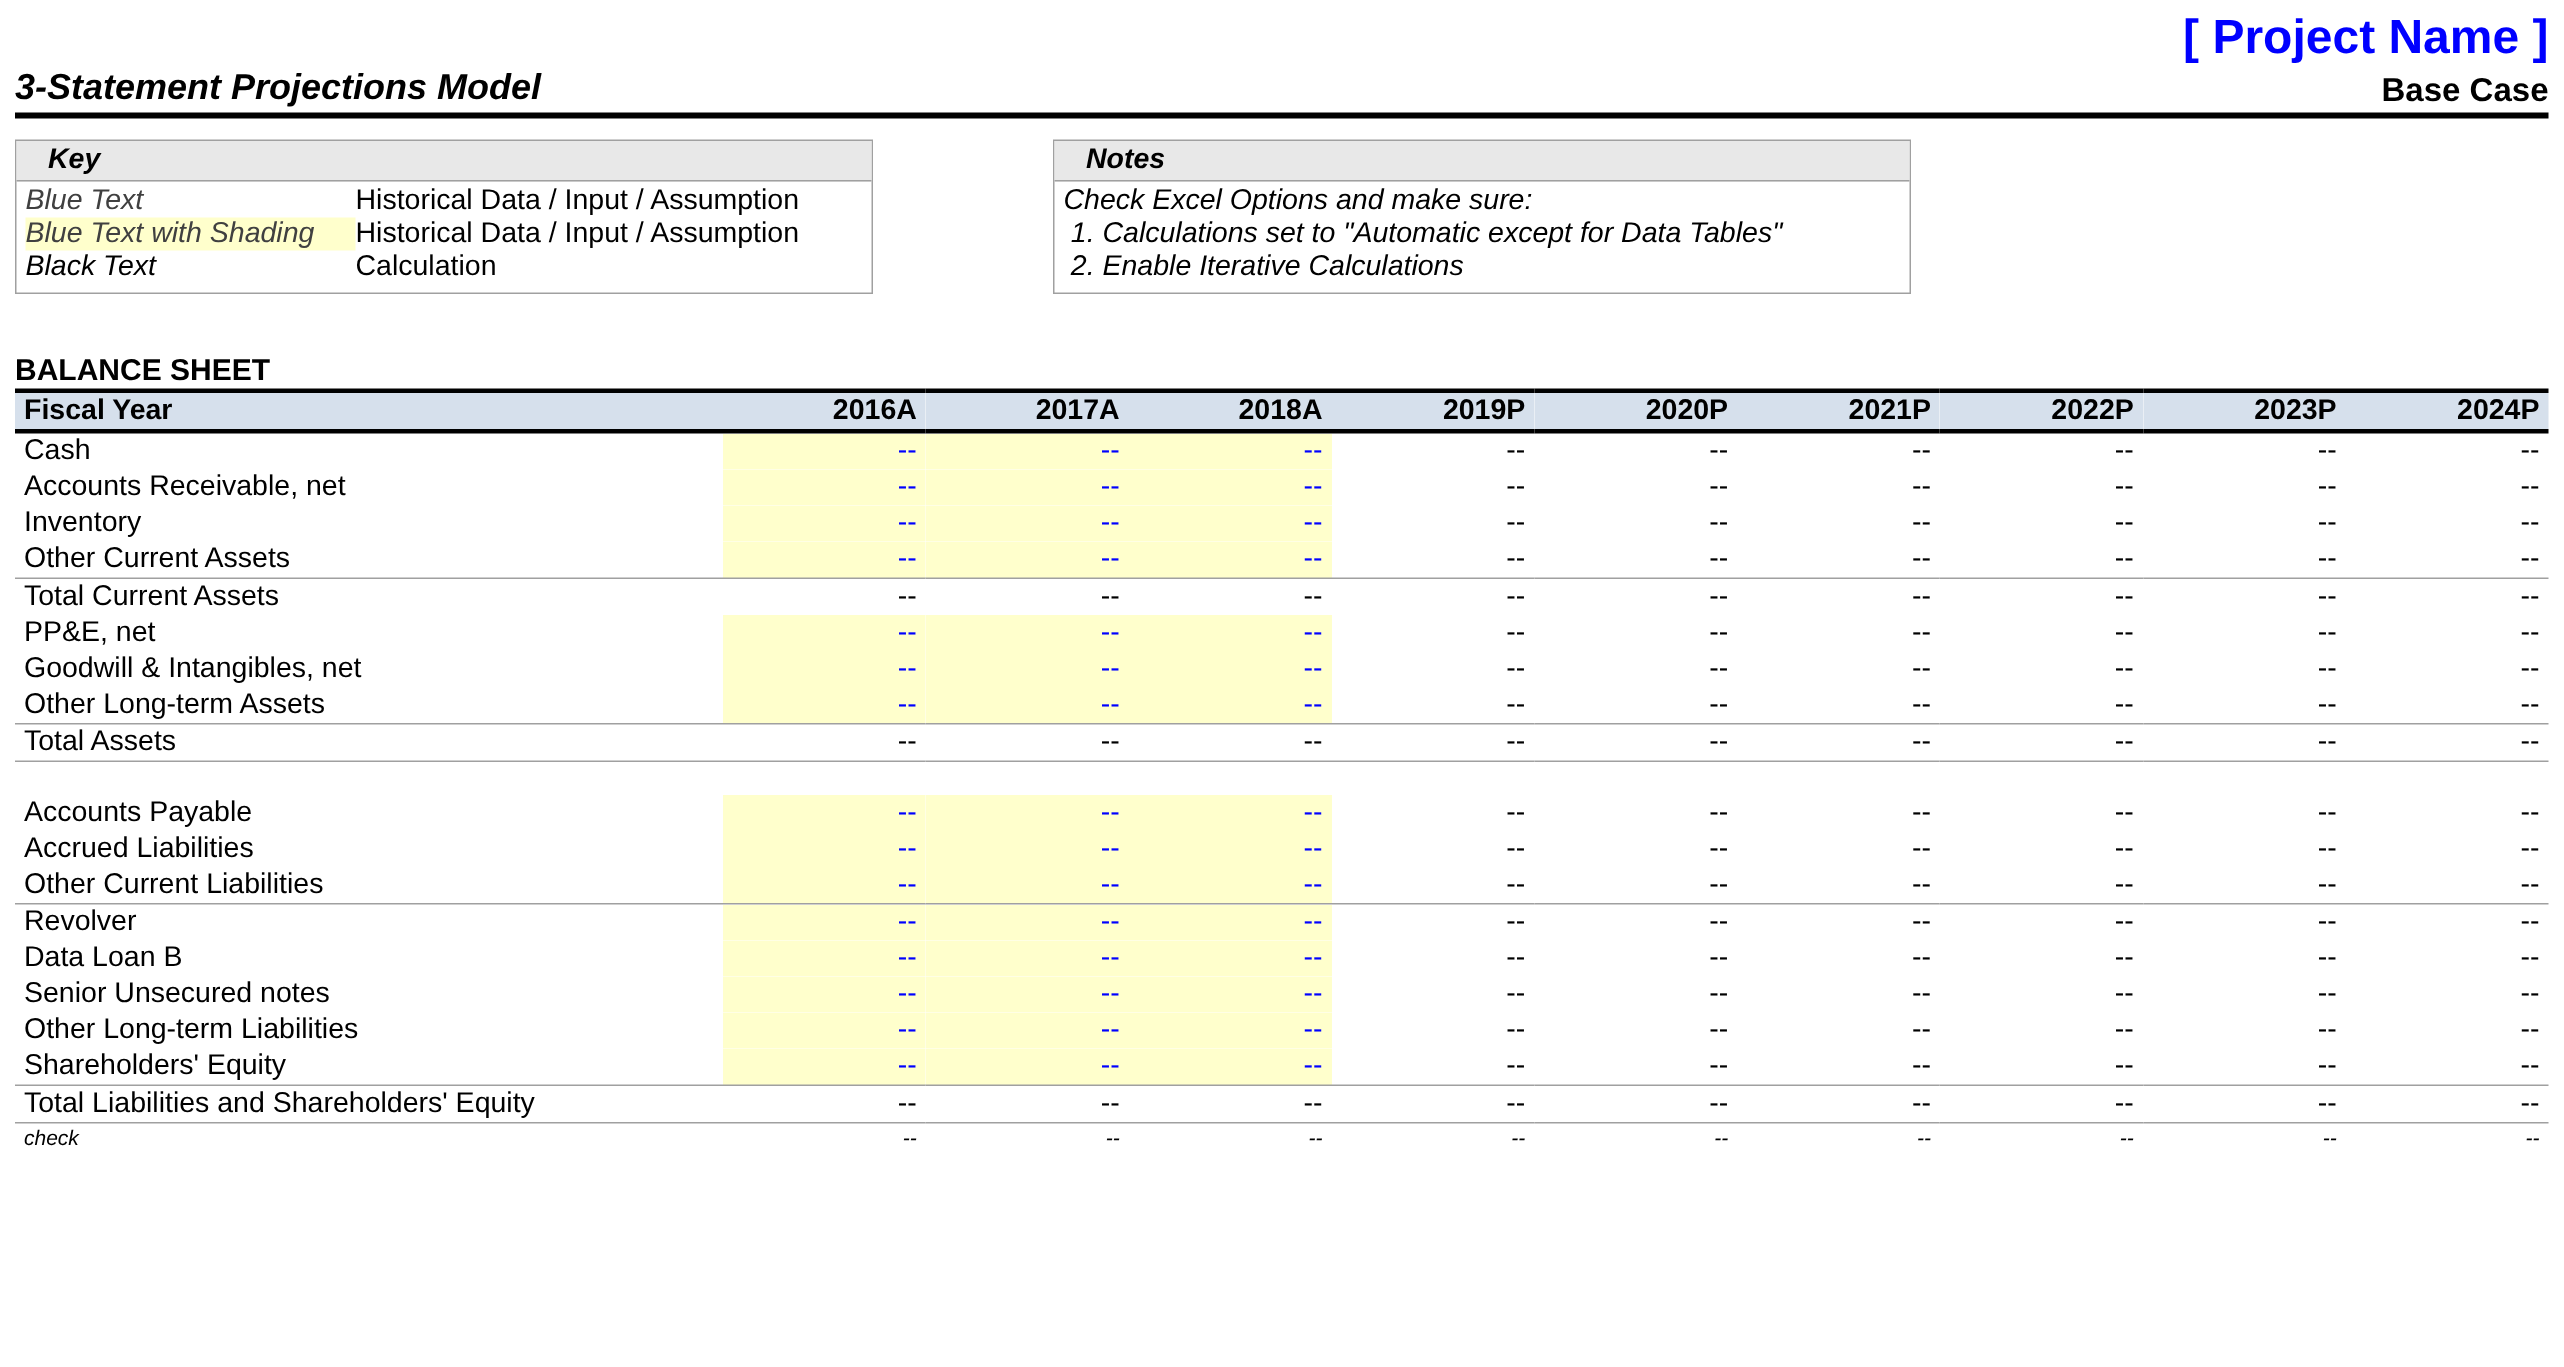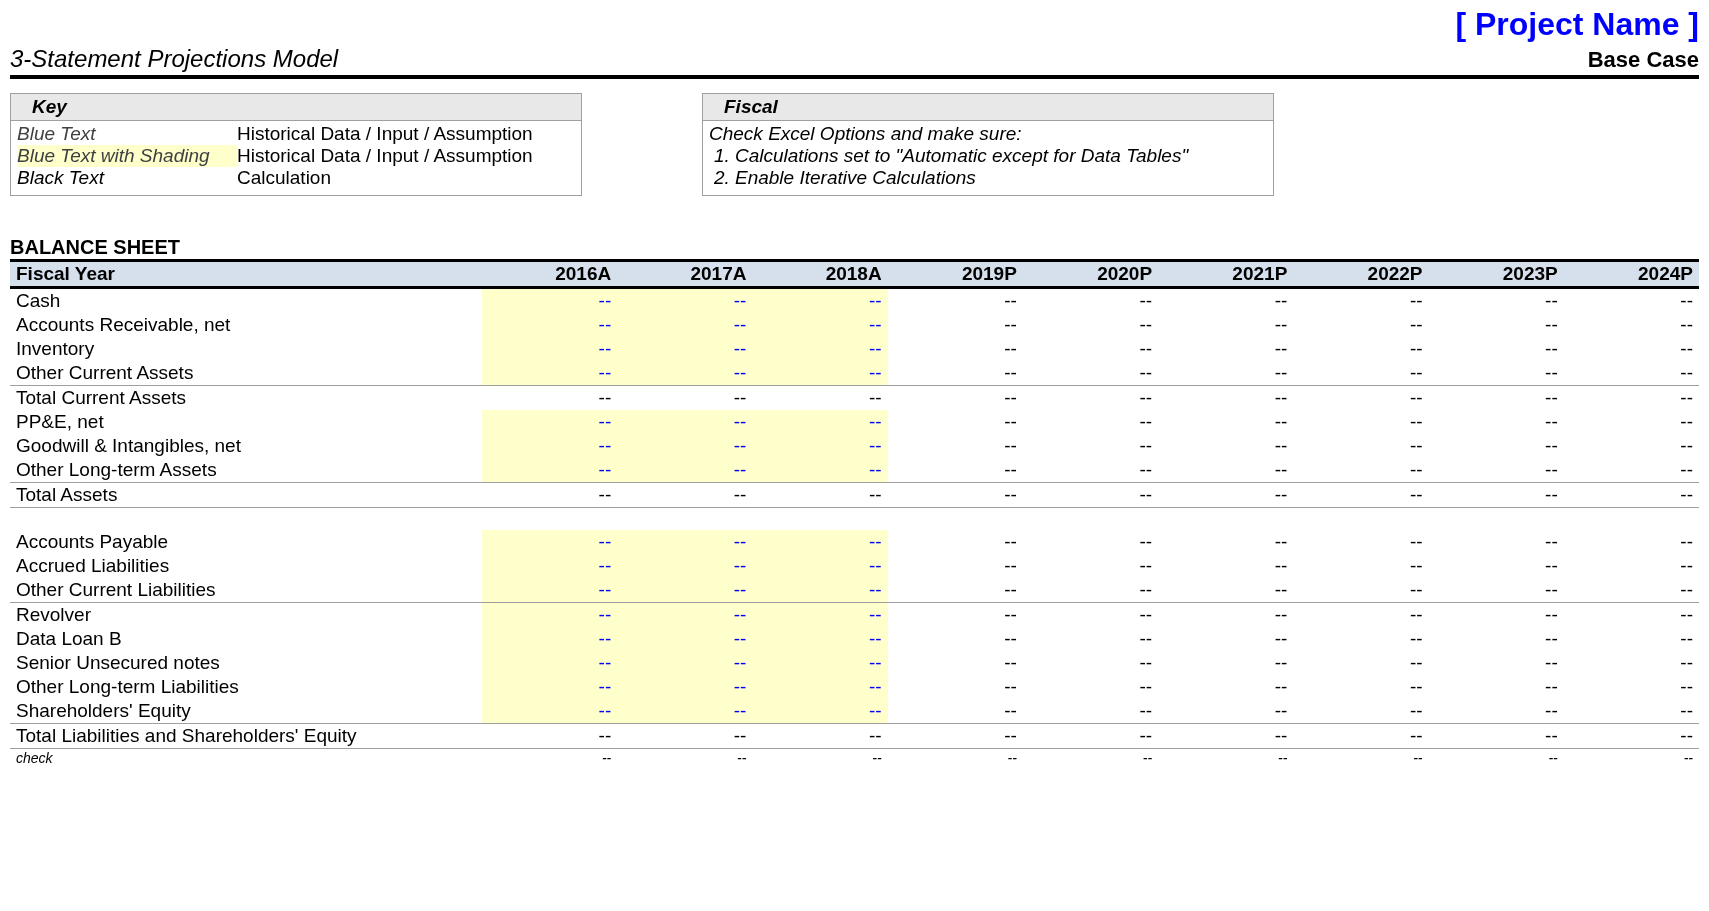--- a/index.html
+++ b/index.html
@@ -21,21 +21,21 @@
     display: flex;
     justify-content: space-between;
     align-items: flex-end;
     border-bottom: 4px solid #000;
     padding-bottom: 2px;
     margin-bottom: 14px;
   }
   .subtitle {
     font-size: 24px;
     font-style: italic;
-    font-weight: normal;
+    font-weight: bold;
     text-align: right;
   }
   .case-label {
     font-size: 22px;
     font-weight: bold;
   }
   .panels {
     display: flex;
     gap: 120px;
     margin-bottom: 40px;
@@ -118,21 +118,21 @@
           <span class="key-left blue-text shaded">Blue Text with Shading</span>
           <span class="notit">Historical Data / Input / Assumption</span>
         </div>
         <div class="key-row">
           <span class="key-left ">Black Text</span>
           <span class="notit">Calculation</span>
         </div>
       </div>
   </div>
   <div class="panel">
-    <div class="panel-header">Fiscal</div>
+    <div class="panel-header">Notes</div>
     <div class="panel-body">
       <div>Check Excel Options and make sure:</div>
       <ol id="notes-list">
           <li>Calculations set to "Automatic except for Data Tables"</li>
           <li>Enable Iterative Calculations</li>
         </ol>
     </div>
   </div>
 </div>
 

